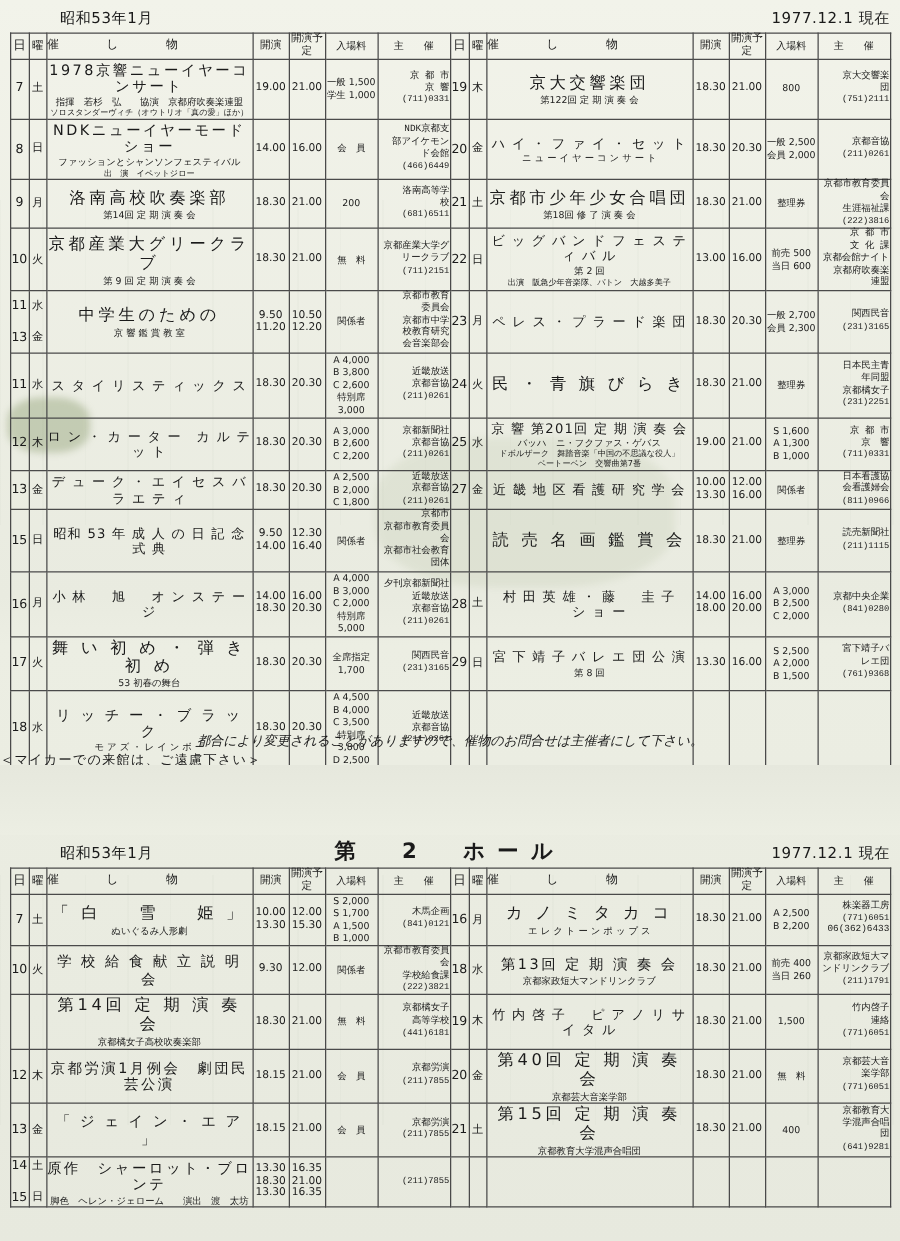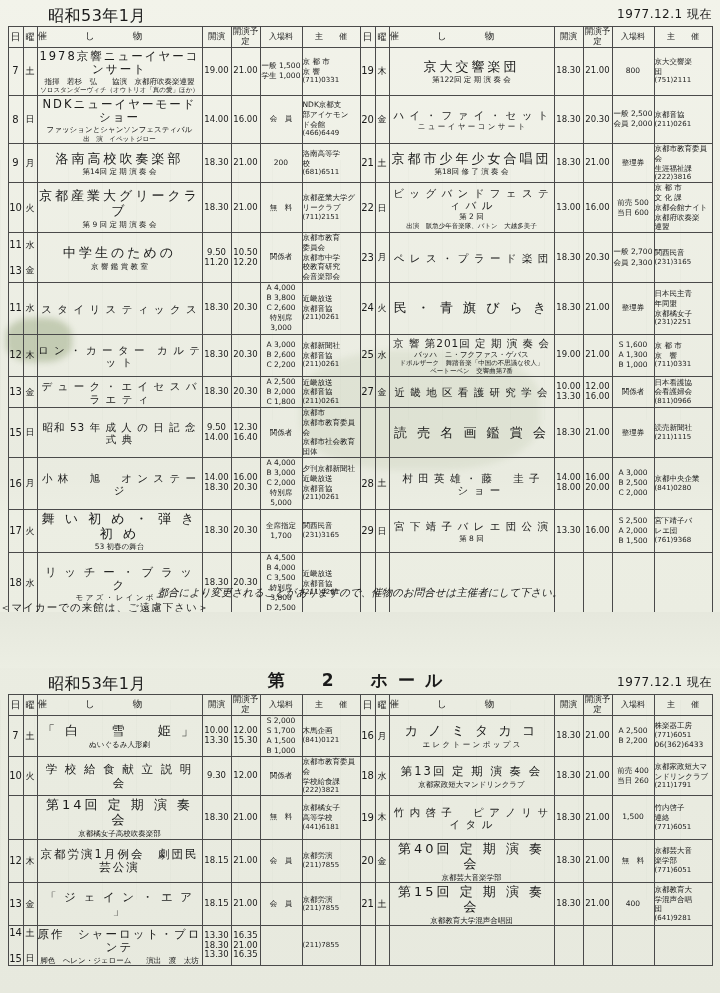--- a/index.html
+++ b/index.html
@@ -33,21 +33,21 @@
   }
 
   .sheet{position:absolute;left:0;right:0;}
   .sheet.top{top:0;height:612px;}
   .sheet.bottom{top:668px;height:325px;}
 
   .hdr{
     position:relative;height:26px;
   }
   .hdr .left{
-    position:absolute;left:8px;top:6px;font-size:16px;letter-spacing:.5px;padding-left:40px;
+    position:absolute;left:8px;top:6px;font-size:12px;letter-spacing:.5px;padding-left:40px;
   }
   .hdr .center{
     position:absolute;left:0;right:0;top:1px;text-align:center;
     font-size:17px;letter-spacing:10px;font-weight:700;
   }
   .hdr .right{
     position:absolute;right:8px;top:6px;font-size:12px;letter-spacing:.5px;
   }
 
   table{
@@ -84,21 +84,21 @@
     line-height:1.25;
   }
   .title-sub2{
     display:block;text-align:center;font-size:6.5px;letter-spacing:0;
     line-height:1.3;
   }
   .title-main.sm{font-size:11.5px;letter-spacing:2px;text-align:center;}
   .title-main.xsm{font-size:10.5px;letter-spacing:1px;}
   .fee-lines{font-size:7.5px;line-height:1.35;text-align:center;}
   .fee-lines span{display:block;}
-  .org-lines{font-size:7.5px;line-height:1.3;text-align:left;}
+  .org-lines{font-size:7.5px;line-height:1.3;text-align:right;font-family:Liberation Mono, monospace;}
   .org-lines span{display:block;}
   .tel{font-size:7px;}
 
   .note{
     position:absolute;left:0;right:0;text-align:center;
     font-size:10.5px;
     font-style:italic;
   }
   .note2{
     position:absolute;left:0;right:0;text-align:left;

